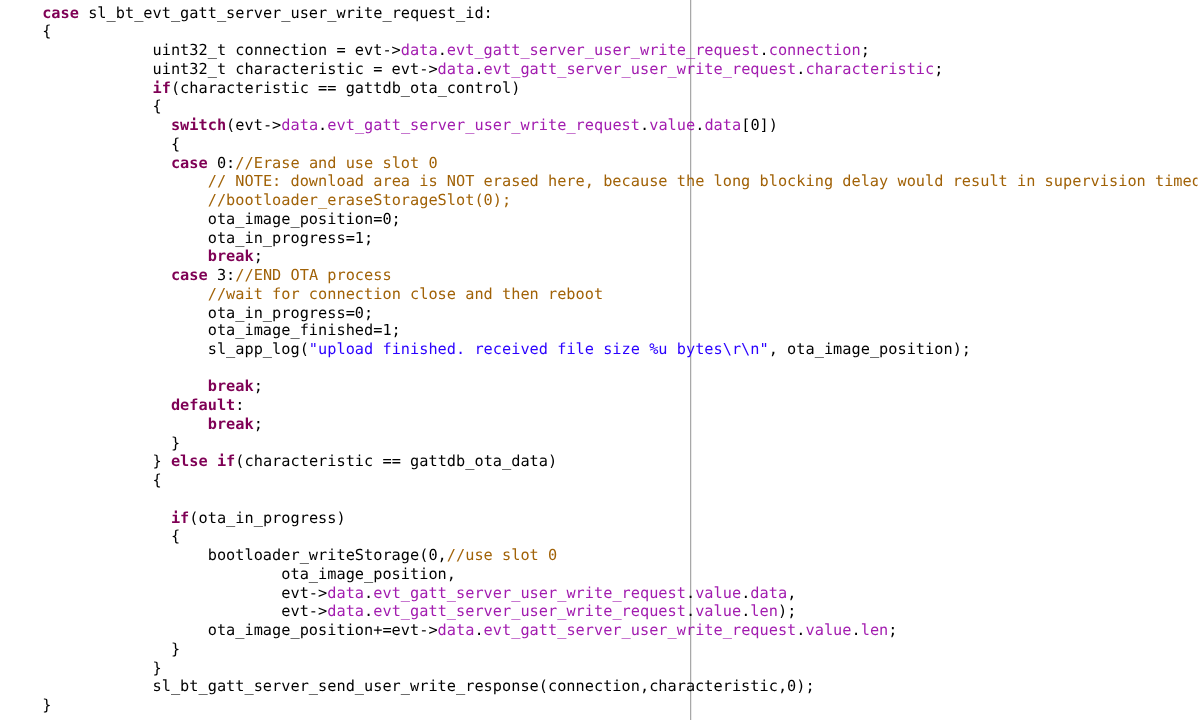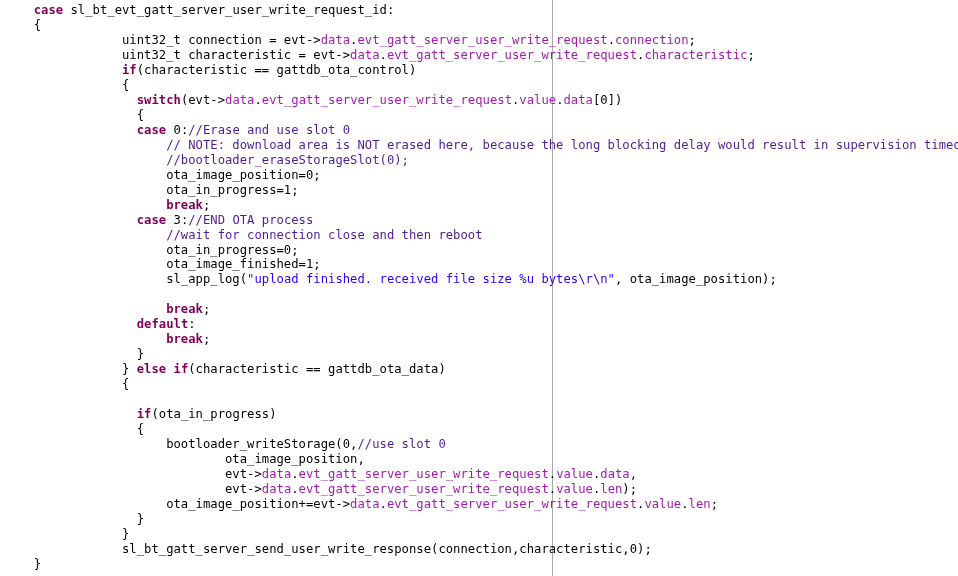--- a/index.html
+++ b/index.html
@@ -40,21 +40,21 @@
     line-height: 14.98px;
     white-space: pre;
     color: #000000;
     letter-spacing: 0.02px;
   }
   .ln {
     height: 14.98px;
     white-space: pre;
   }
   .kw  { color: #7f0055; font-weight: bold; }
-  .cm  { color: #4c1d95; }
+  .cm  { color: #a16207; }
   .fld { color: #a21caf; }
   .str { color: #2a00ff; }
   .pl  { color: #000000; }
 </style>
 </head>
 <body>
 
 <div id="editor" style="background: rgb(255, 255, 255);">
   <div id="ruler" style="background: rgb(168, 168, 168);"></div>
   <div id="code"><div class="ln"><span class="pl">  </span><span class="kw">case</span><span class="pl"> sl_bt_evt_gatt_server_user_write_request_id:</span></div><div class="ln"><span class="pl">  {</span></div><div class="ln"><span class="pl">              uint32_t connection = evt-&gt;</span><span class="fld">data</span><span class="pl">.</span><span class="fld">evt_gatt_server_user_write_request</span><span class="pl">.</span><span class="fld">connection</span><span class="pl">;</span></div><div class="ln"><span class="pl">              uint32_t characteristic = evt-&gt;</span><span class="fld">data</span><span class="pl">.</span><span class="fld">evt_gatt_server_user_write_request</span><span class="pl">.</span><span class="fld">characteristic</span><span class="pl">;</span></div><div class="ln"><span class="pl">              </span><span class="kw">if</span><span class="pl">(characteristic == gattdb_ota_control)</span></div><div class="ln"><span class="pl">              {</span></div><div class="ln"><span class="pl">                </span><span class="kw">switch</span><span class="pl">(evt-&gt;</span><span class="fld">data</span><span class="pl">.</span><span class="fld">evt_gatt_server_user_write_request</span><span class="pl">.</span><span class="fld">value</span><span class="pl">.</span><span class="fld">data</span><span class="pl">[0])</span></div><div class="ln"><span class="pl">                {</span></div><div class="ln"><span class="pl">                </span><span class="kw">case</span><span class="pl"> 0:</span><span class="cm">//Erase and use slot 0</span></div><div class="ln"><span class="pl">                    </span><span class="cm">// NOTE: download area is NOT erased here, because the long blocking delay would result in supervision timeout</span></div><div class="ln"><span class="pl">                    </span><span class="cm">//bootloader_eraseStorageSlot(0);</span></div><div class="ln"><span class="pl">                    ota_image_position=0;</span></div><div class="ln"><span class="pl">                    ota_in_progress=1;</span></div><div class="ln"><span class="pl">                    </span><span class="kw">break</span><span class="pl">;</span></div><div class="ln"><span class="pl">                </span><span class="kw">case</span><span class="pl"> 3:</span><span class="cm">//END OTA process</span></div><div class="ln"><span class="pl">                    </span><span class="cm">//wait for connection close and then reboot</span></div><div class="ln"><span class="pl">                    ota_in_progress=0;</span></div><div class="ln"><span class="pl">                    ota_image_finished=1;</span></div><div class="ln"><span class="pl">                    sl_app_log(</span><span class="str">"upload finished. received file size %u bytes\r\n"</span><span class="pl">, ota_image_position);</span></div><div class="ln"><span class="pl"></span></div><div class="ln"><span class="pl">                    </span><span class="kw">break</span><span class="pl">;</span></div><div class="ln"><span class="pl">                </span><span class="kw">default</span><span class="pl">:</span></div><div class="ln"><span class="pl">                    </span><span class="kw">break</span><span class="pl">;</span></div><div class="ln"><span class="pl">                }</span></div><div class="ln"><span class="pl">              } </span><span class="kw">else</span><span class="pl"> </span><span class="kw">if</span><span class="pl">(characteristic == gattdb_ota_data)</span></div><div class="ln"><span class="pl">              {</span></div><div class="ln"><span class="pl"></span></div><div class="ln"><span class="pl">                </span><span class="kw">if</span><span class="pl">(ota_in_progress)</span></div><div class="ln"><span class="pl">                {</span></div><div class="ln"><span class="pl">                    bootloader_writeStorage(0,</span><span class="cm">//use slot 0</span></div><div class="ln"><span class="pl">                            ota_image_position,</span></div><div class="ln"><span class="pl">                            evt-&gt;</span><span class="fld">data</span><span class="pl">.</span><span class="fld">evt_gatt_server_user_write_request</span><span class="pl">.</span><span class="fld">value</span><span class="pl">.</span><span class="fld">data</span><span class="pl">,</span></div><div class="ln"><span class="pl">                            evt-&gt;</span><span class="fld">data</span><span class="pl">.</span><span class="fld">evt_gatt_server_user_write_request</span><span class="pl">.</span><span class="fld">value</span><span class="pl">.</span><span class="fld">len</span><span class="pl">);</span></div><div class="ln"><span class="pl">                    ota_image_position+=evt-&gt;</span><span class="fld">data</span><span class="pl">.</span><span class="fld">evt_gatt_server_user_write_request</span><span class="pl">.</span><span class="fld">value</span><span class="pl">.</span><span class="fld">len</span><span class="pl">;</span></div><div class="ln"><span class="pl">                }</span></div><div class="ln"><span class="pl">              }</span></div><div class="ln"><span class="pl">              sl_bt_gatt_server_send_user_write_response(connection,characteristic,0);</span></div><div class="ln"><span class="pl">  }</span></div><div class="ln"><span class="pl"></span></div></div>

